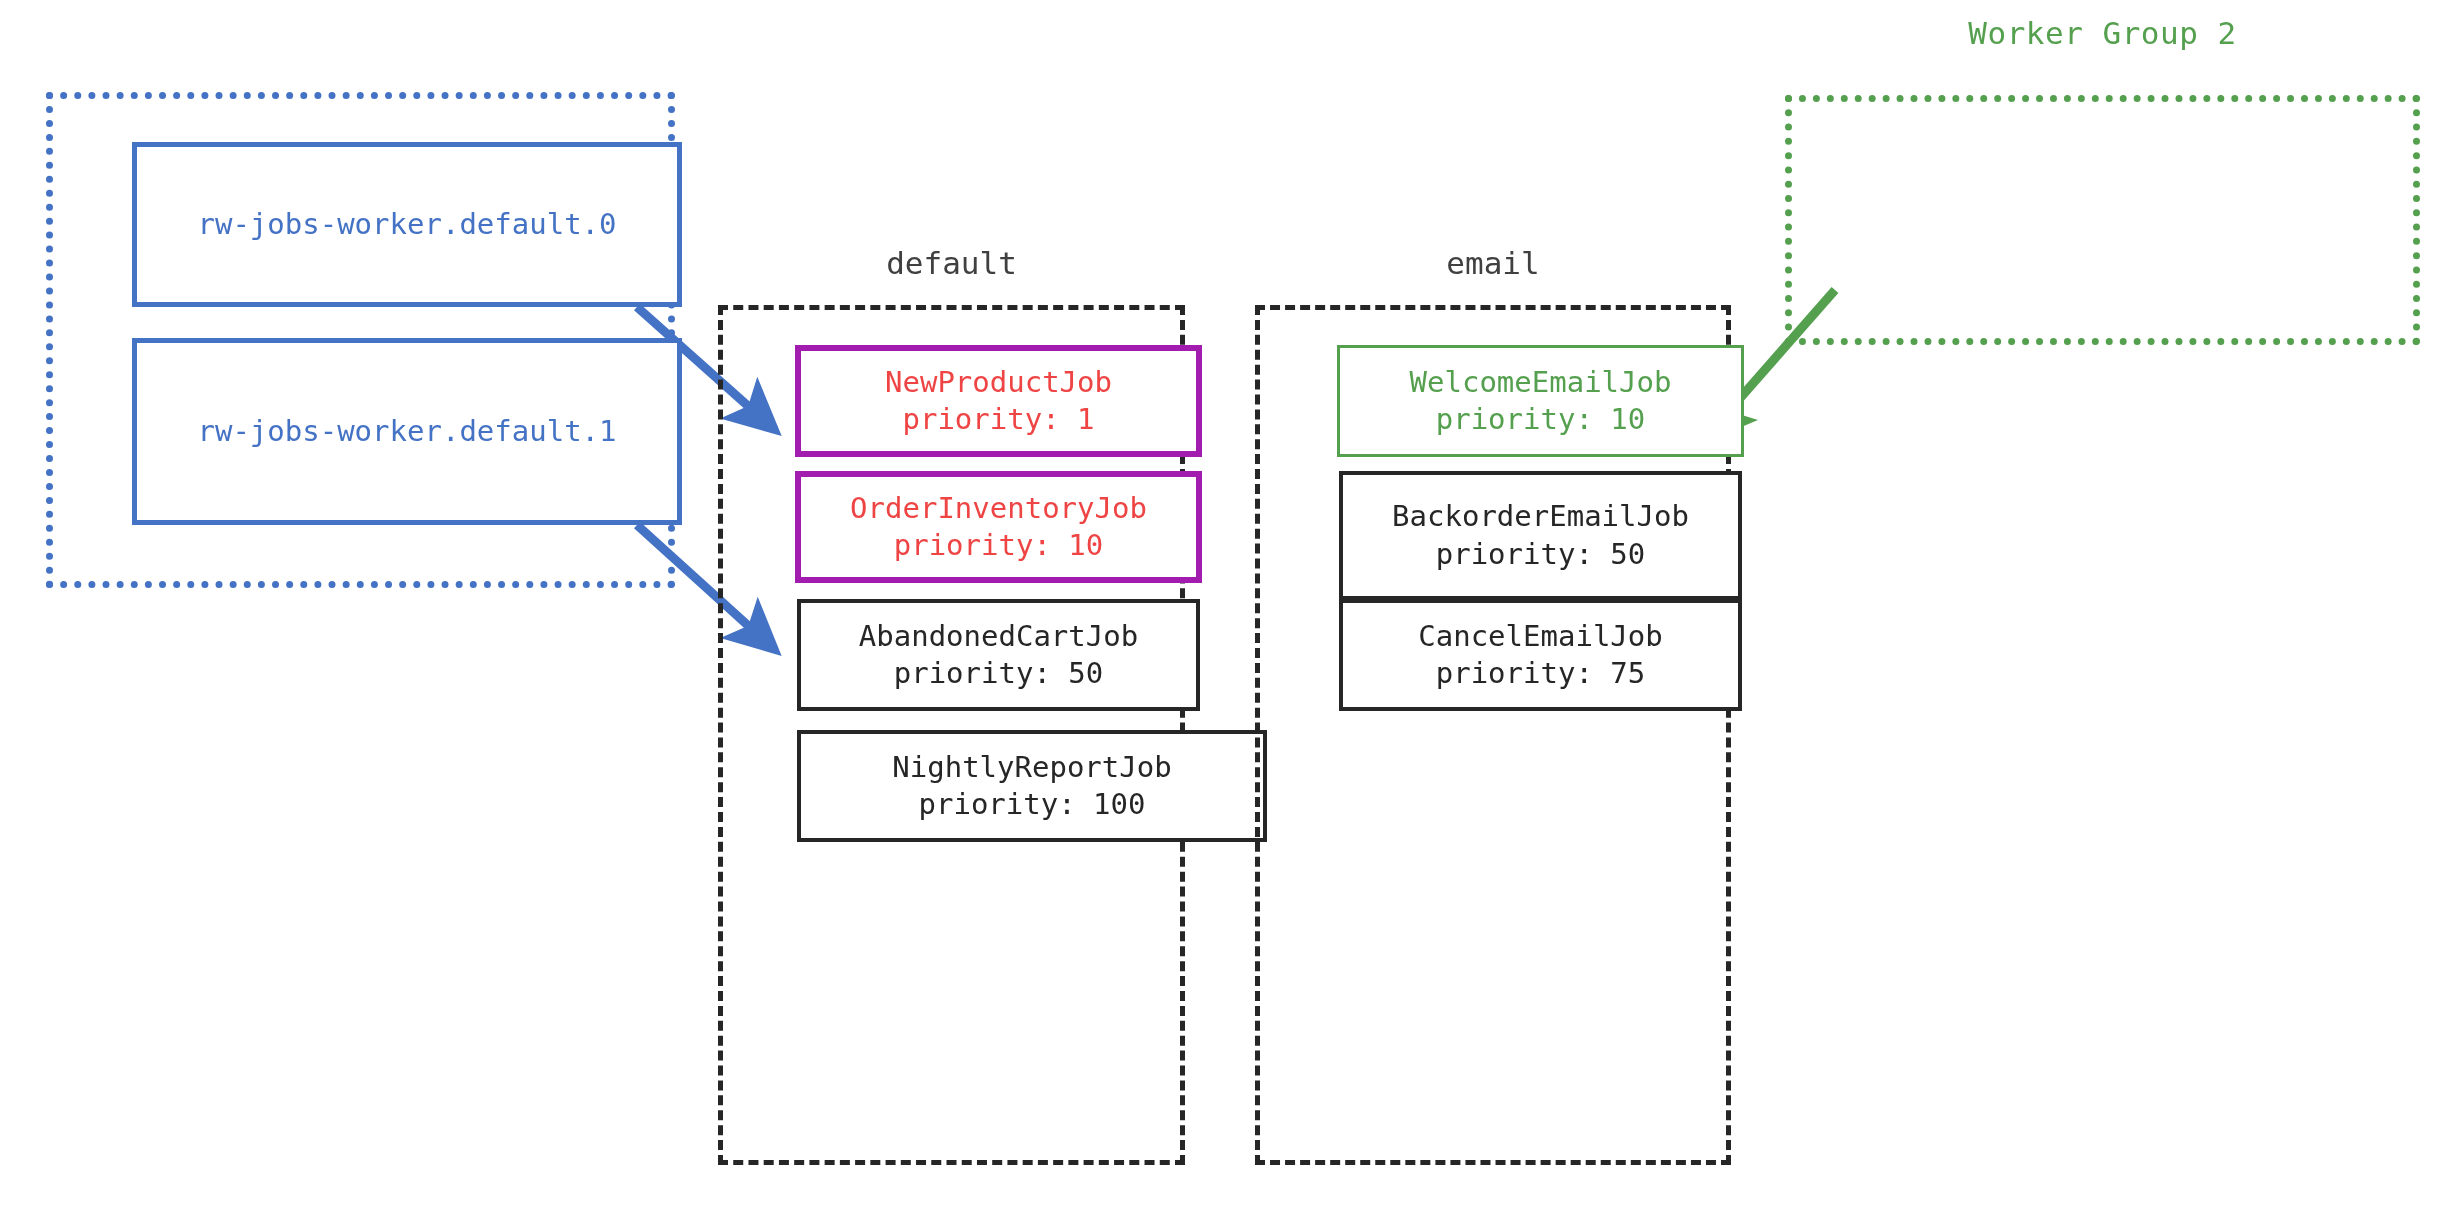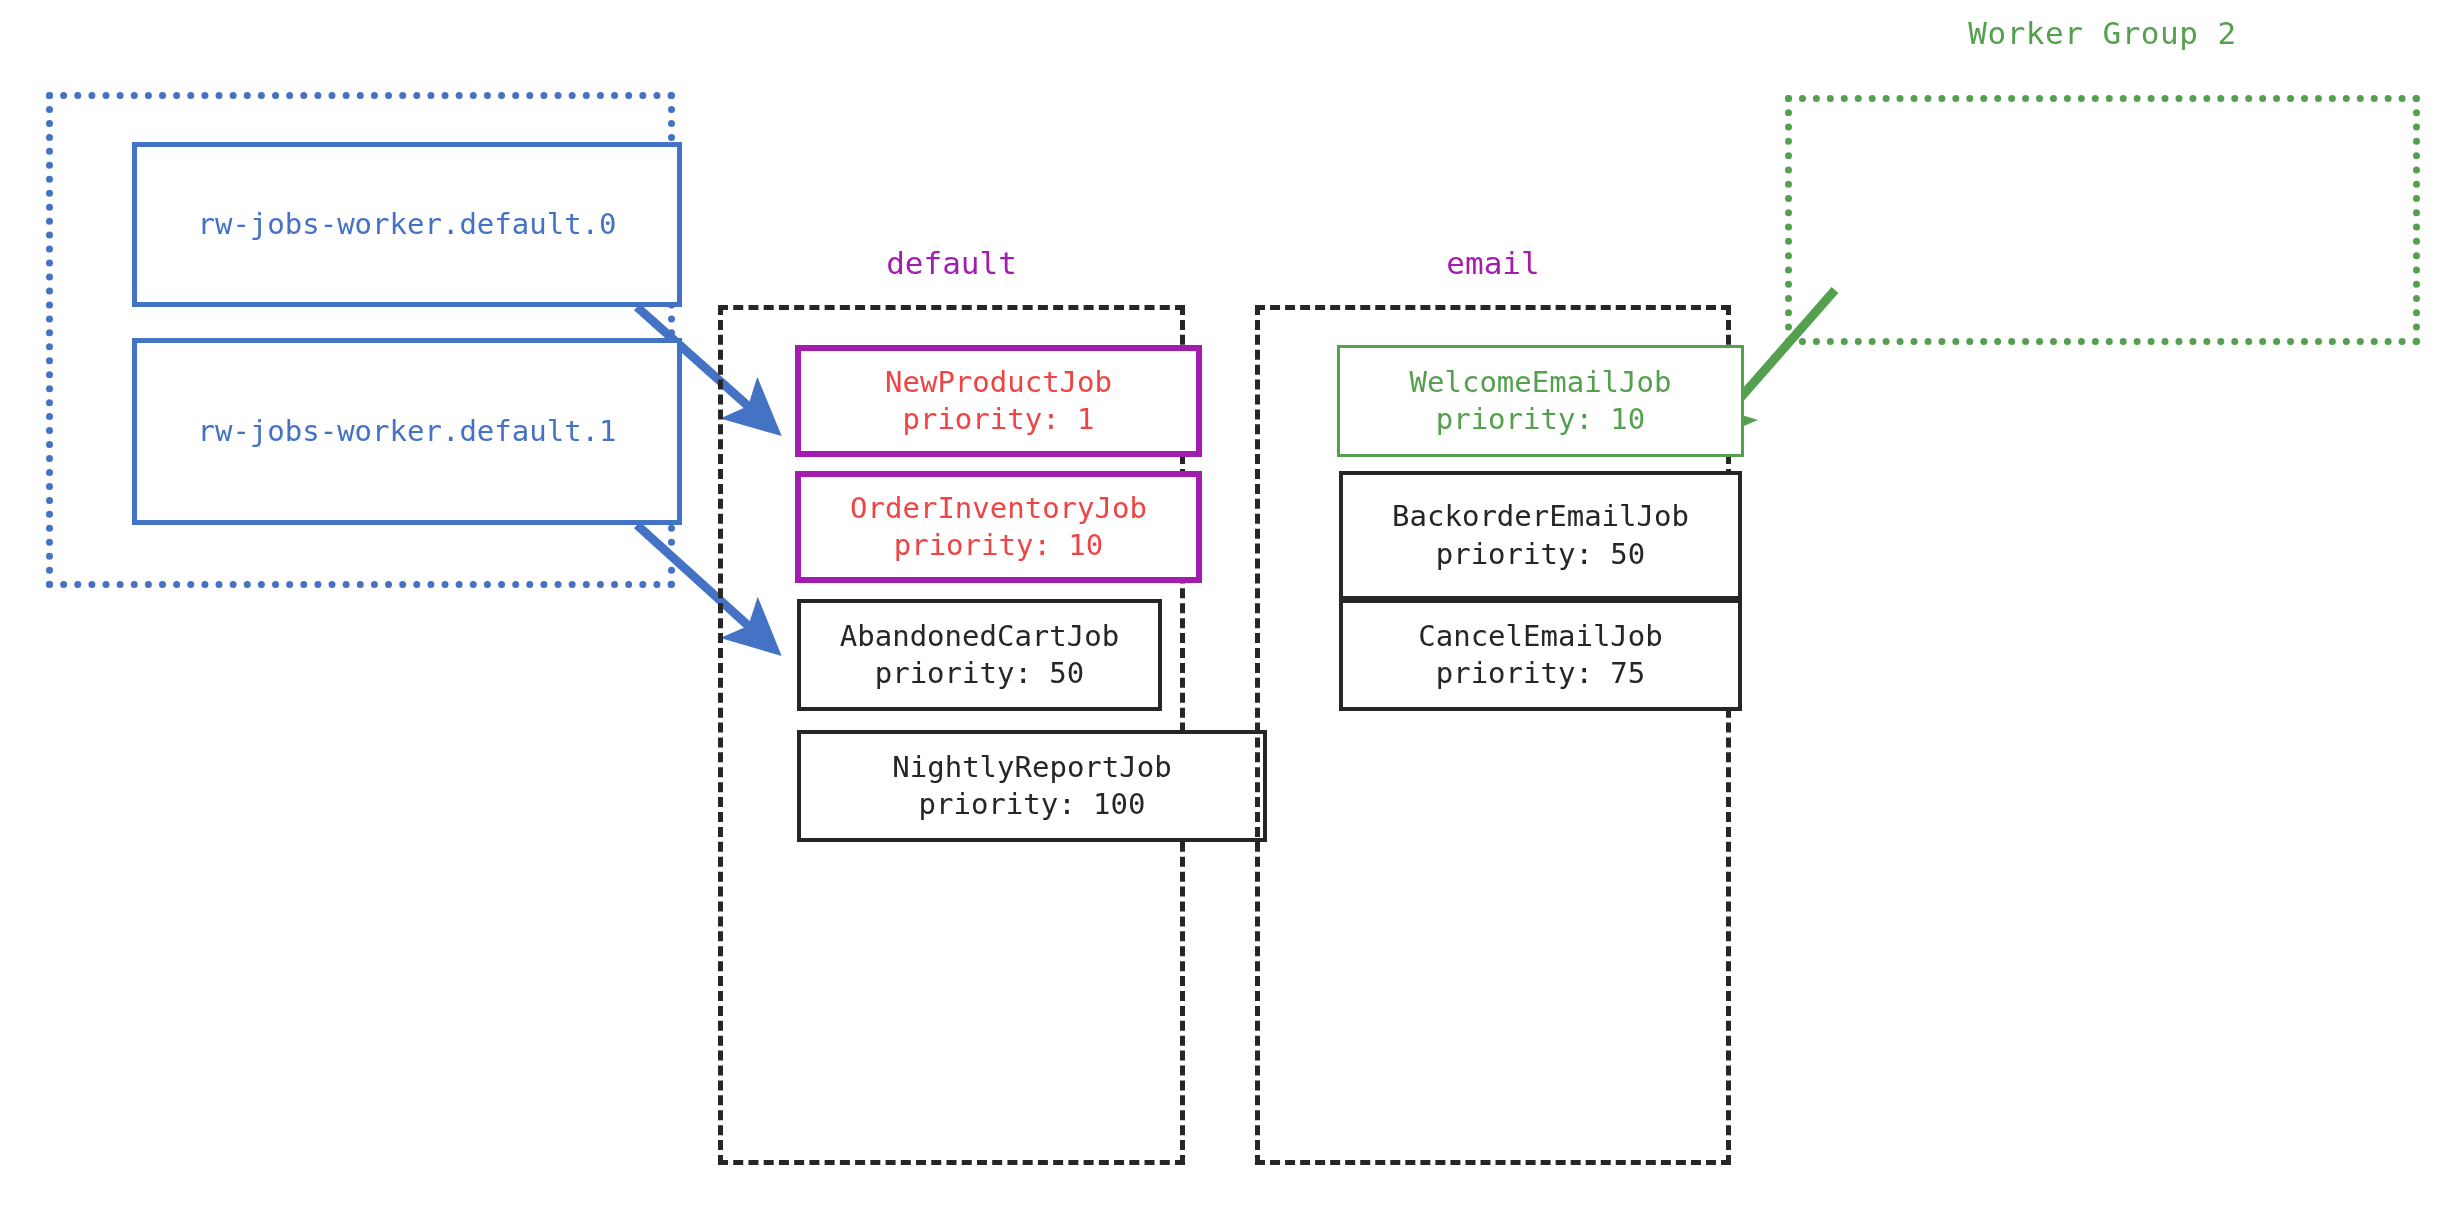--- a/index.html
+++ b/index.html
@@ -8,21 +8,21 @@
   #stage{position:relative;width:2446px;height:2446px;height:1220px;background:#fff;}
 
   .grp-label{position:absolute;font-size:31px;letter-spacing:0.5px;white-space:nowrap;
              text-align:center;line-height:1;}
   .grp-box{position:absolute;box-sizing:border-box;background:transparent;}
 
   .node{position:absolute;box-sizing:border-box;background:#fff;
         display:flex;flex-direction:column;align-items:center;justify-content:center;
         font-size:29px;line-height:1.28;white-space:pre;text-align:center;margin-left:45px;}
 
-  .queue-label{position:absolute;font-size:31px;color:#a21caf;white-space:nowrap;
+  .queue-label{position:absolute;font-size:31px;color:#404040;white-space:nowrap;
                text-align:center;line-height:1;}
   .queue-box{position:absolute;box-sizing:border-box;border:5px dashed #262626;background:transparent;}
 
   
   .blue-solid{border:5px solid #4472c4;color:#4472c4;}
   .blue-thin{border:6px solid #a21caf;color:#ef4444;}
   .green-solid{border:5px solid #55a04e;color:#55a04e;}
   .green-thin{border:3px solid #55a04e;color:#55a04e;}
   .black-thin{border:4px solid #262626;color:#262626;}
 
@@ -78,21 +78,21 @@
   <div class="node blue-thin" style="left:750px;top:345px;width:407px;height:112px;">
     <span class="lbl-line">NewProductJob</span>
     <span class="lbl-line">priority: 1</span>
   </div>
 
   <div class="node blue-thin" style="left:750px;top:471px;width:407px;height:112px;">
     <span class="lbl-line">OrderInventoryJob</span>
     <span class="lbl-line">priority: 10</span>
   </div>
 
-  <div class="node black-thin" style="left:752px;top:599px;width:365px;height:112px;">
+  <div class="node black-thin" style="left:752px;top:599px;width:403px;height:112px;">
     <span class="lbl-line">AbandonedCartJob</span>
     <span class="lbl-line">priority: 50</span>
   </div>
 
   <div class="node black-thin" style="left:752px;top:730px;width:470px;height:112px;">
     <span class="lbl-line">NightlyReportJob</span>
     <span class="lbl-line">priority: 100</span>
   </div>
 
   <div class="queue-label" style="left:1255px;top:248px;width:476px;">email</div>

